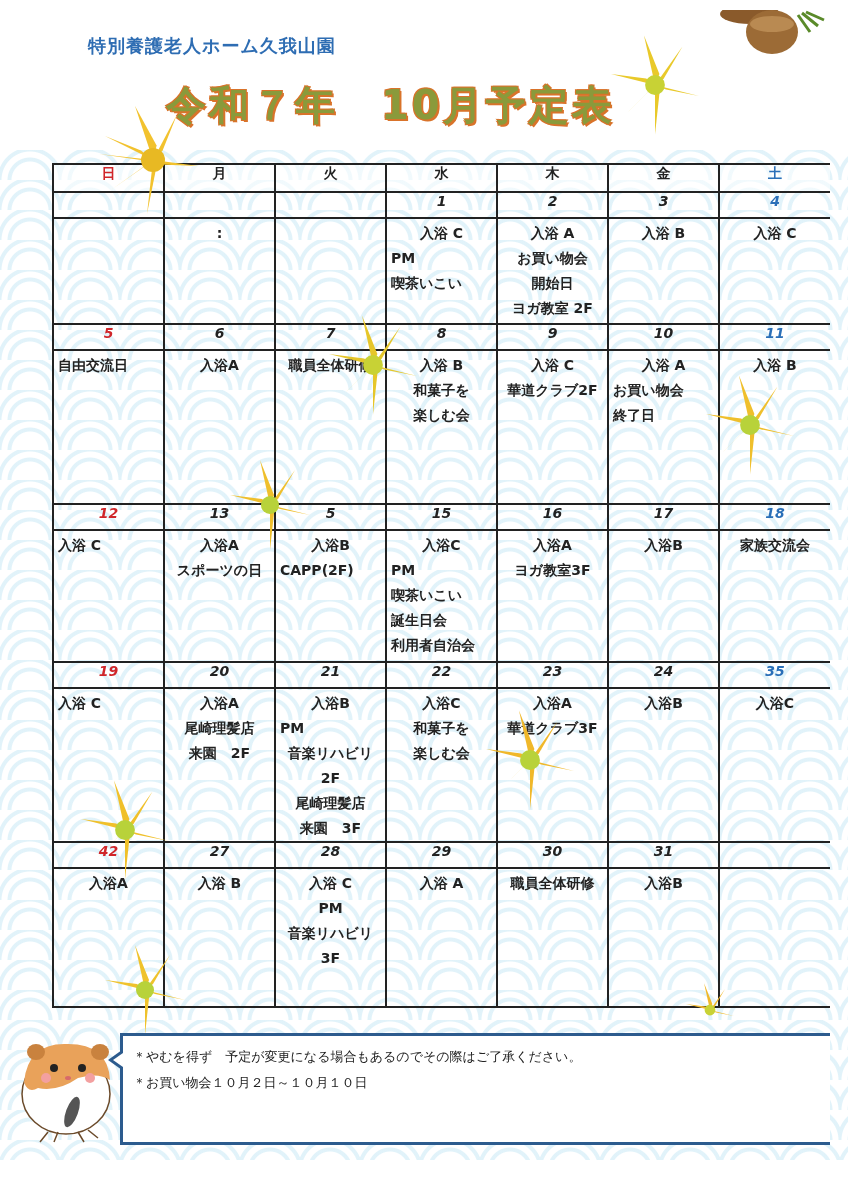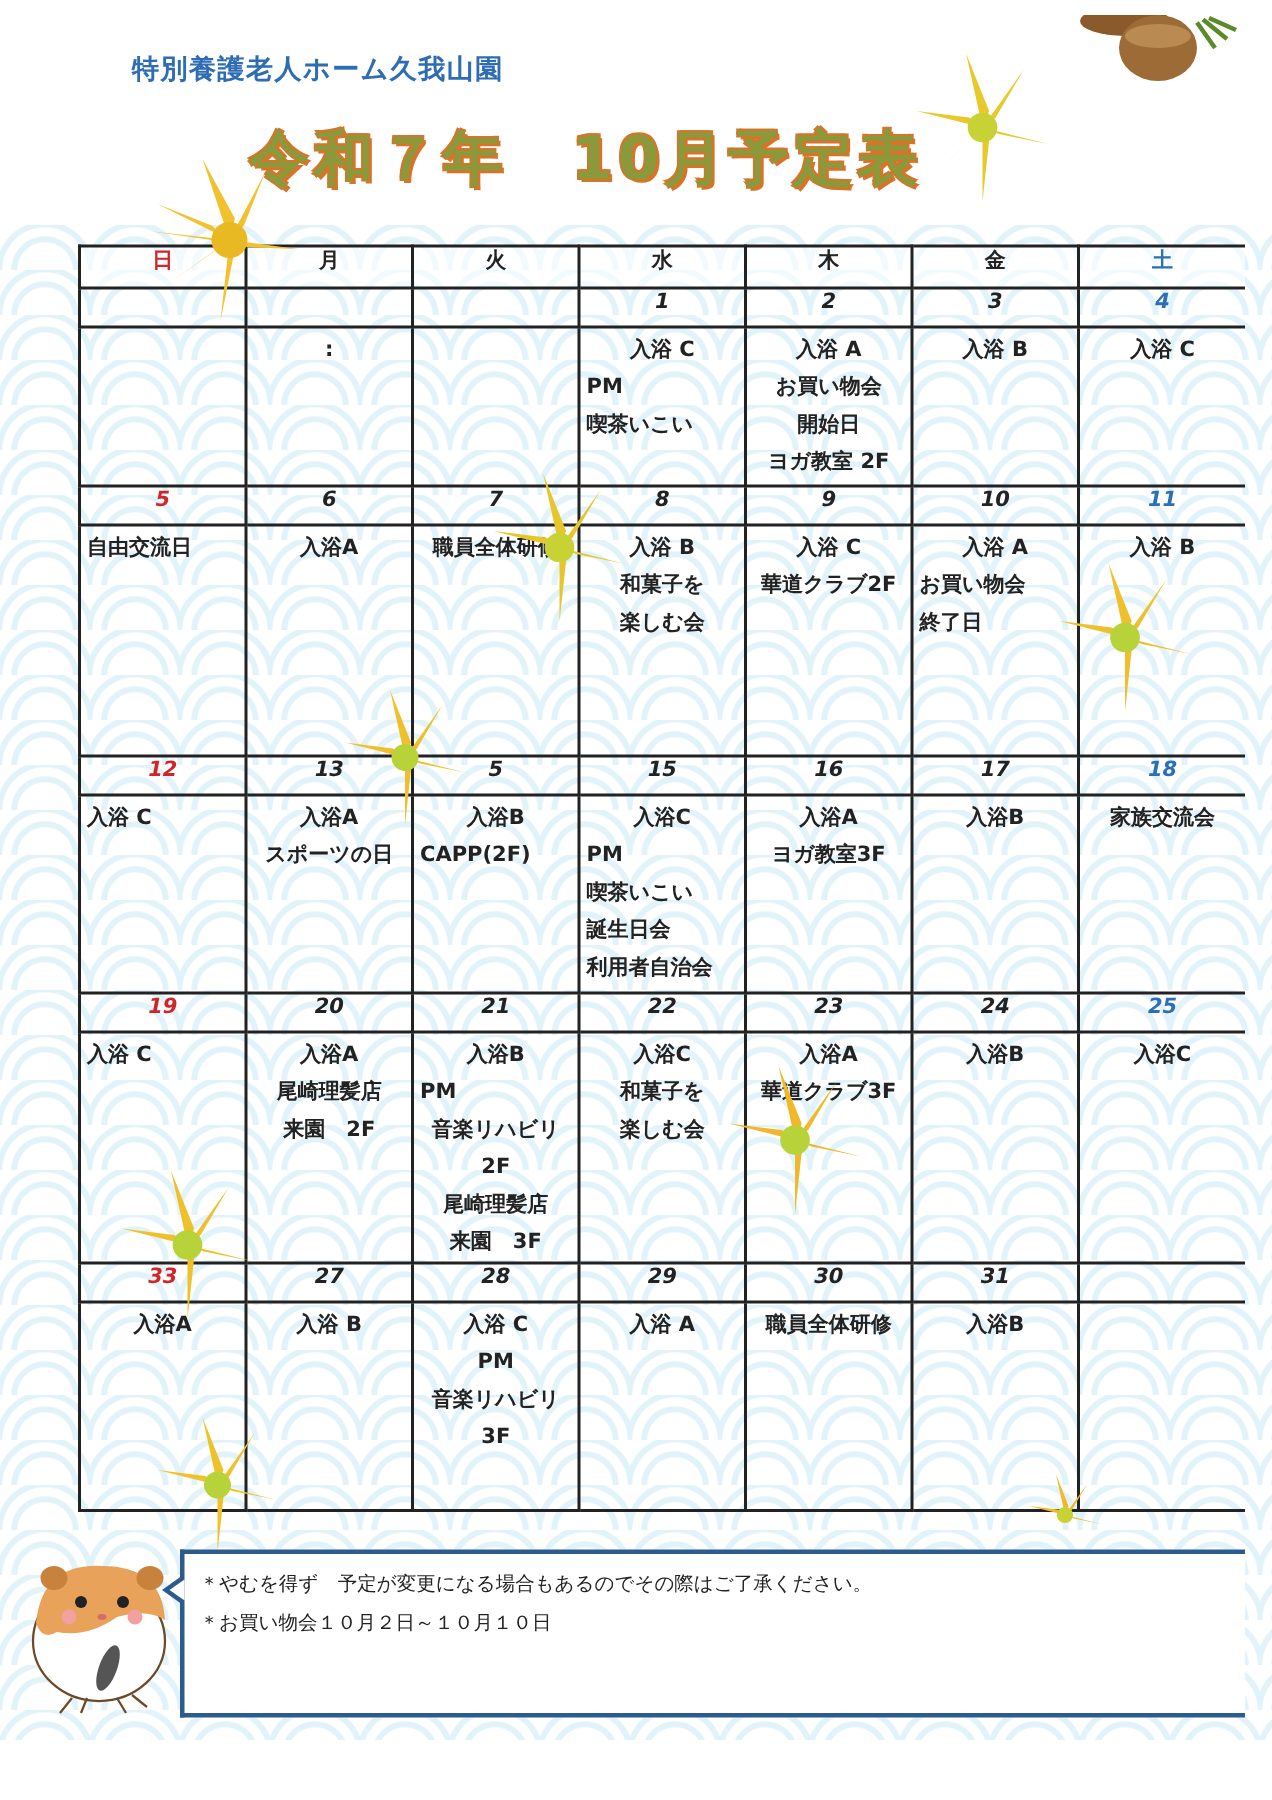--- a/index.html
+++ b/index.html
@@ -317,21 +317,21 @@
           <span class="line">家族交流会</span>
         </td>
       </tr>
       <tr class="num">
         <td class="sun">19</td>
         <td>20</td>
         <td>21</td>
         <td>22</td>
         <td>23</td>
         <td>24</td>
-        <td class="sat">25</td>
+        <td class="sat">35</td>
       </tr>
       <tr class="r4">
         <td class="evt">
           <span class="line l">入浴 C</span>
         </td>
         <td class="evt">
           <span class="line">入浴A</span>
           <span class="line">尾崎理髪店</span>
           <span class="line">来園　2F</span>
         </td>
@@ -353,21 +353,21 @@
           <span class="line">華道クラブ3F</span>
         </td>
         <td class="evt">
           <span class="line">入浴B</span>
         </td>
         <td class="evt">
           <span class="line">入浴C</span>
         </td>
       </tr>
       <tr class="num">
-        <td class="sun">33</td>
+        <td class="sun">42</td>
         <td>27</td>
         <td>28</td>
         <td>29</td>
         <td>30</td>
         <td>31</td>
         <td class="sat"></td>
       </tr>
       <tr class="r5">
         <td class="evt">
           <span class="line">入浴A</span>

